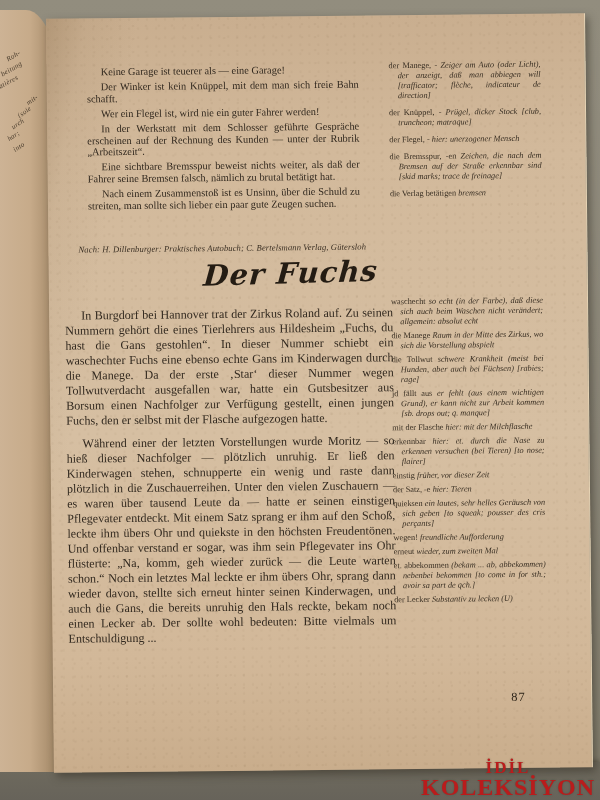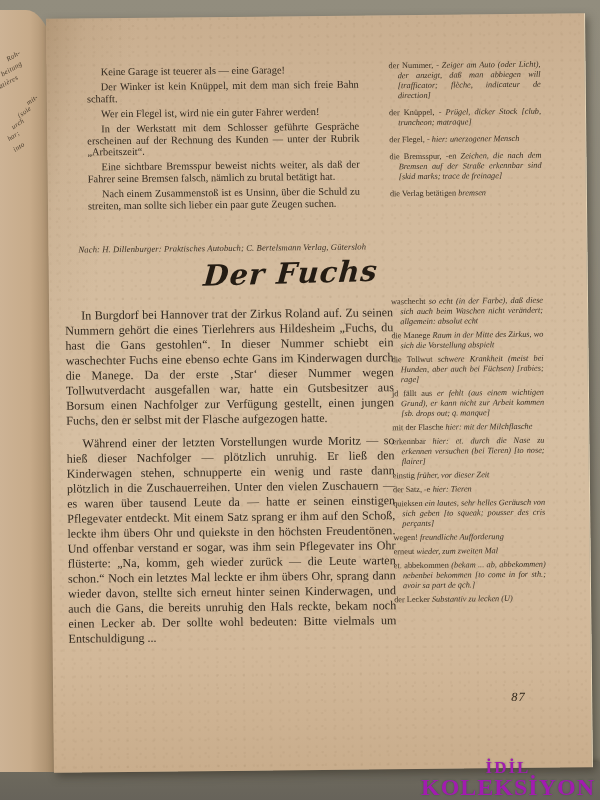--- a/index.html
+++ b/index.html
@@ -68,26 +68,26 @@
     font-size:8.3px;line-height:10px;text-align:justify;
     padding-left:9px;text-indent:-9px;
   }
   .vocab-top .entry{margin-bottom:7px;}
   .vocab-story .entry{margin-bottom:4px;}
   .vocab .term{font-style:normal;}
   .vocab .def{font-style:italic;}
   
   .page-number{
     position:absolute;left:458px;top:676px;font-size:12.5px;
-    letter-spacing:1px;color:#2e2519;font-style:italic;
+    letter-spacing:1px;color:#2e2519;
   }
   
   .watermark{
     position:absolute;right:2px;bottom:2px;width:180px;text-align:center;
-    font-family:"Liberation Serif", serif;font-weight:bold;color:#a21caf;
+    font-family:"Liberation Serif", serif;font-weight:bold;color:#b91c1c;
     text-shadow:0 0 2px rgba(0,70,50,.35);z-index:5;
   }
   .watermark .wm1{font-size:17px;letter-spacing:2px;line-height:18px;}
   .watermark .wm2{font-size:24px;letter-spacing:1px;line-height:21px;}
 </style>
 </head>
 <body>
 
 <div class="table-bottom"></div>
 
@@ -116,21 +116,21 @@
   <div class="attribution">Nach: H. Dillenburger: Praktisches Autobuch; C. Bertelsmann Verlag, Gütersloh</div>
 
   <div class="story-title">Der Fuchs</div>
 
   <div class="story">
     <p>In Burgdorf bei Hannover trat der Zirkus Roland auf. Zu seinen Nummern gehört die eines Tierlehrers aus Hildesheim „Fuchs, du hast die Gans gestohlen“. In dieser Nummer schiebt ein waschechter Fuchs eine ebenso echte Gans im Kinderwagen durch die Manege. Da der erste ‚Star‘ dieser Nummer wegen Tollwutverdacht ausgefallen war, hatte ein Gutsbesitzer aus Borsum einen Nachfolger zur Verfügung gestellt, einen jungen Fuchs, den er selbst mit der Flasche aufgezogen hatte.</p>
     <p>Während einer der letzten Vorstellungen wurde Moritz — so hieß dieser Nachfolger — plötzlich unruhig. Er ließ den Kinderwagen stehen, schnupperte ein wenig und raste dann plötzlich in die Zuschauerreihen. Unter den vielen Zuschauern — es waren über tausend Leute da — hatte er seinen einstigen Pflegevater entdeckt. Mit einem Satz sprang er ihm auf den Schoß, leckte ihm übers Ohr und quiekste in den höchsten Freudentönen. Und offenbar verstand er sogar, was ihm sein Pflegevater ins Ohr flüsterte: „Na, komm, geh wieder zurück — die Leute warten schon.“ Noch ein letztes Mal leckte er ihm übers Ohr, sprang dann wieder davon, stellte sich erneut hinter seinen Kinderwagen, und auch die Gans, die bereits unruhig den Hals reckte, bekam noch einen Lecker ab. Der sollte wohl bedeuten: Bitte vielmals um Entschuldigung ...</p>
   </div>
 
   <div class="vocab vocab-top">
-    <div class="entry"><span class="term">der Nummer, -</span> <span class="def">Zeiger am Auto (oder Licht), der anzeigt, daß man abbiegen will [trafficator; flèche, indicateur de direction]</span></div>
+    <div class="entry"><span class="term">der Manege, -</span> <span class="def">Zeiger am Auto (oder Licht), der anzeigt, daß man abbiegen will [trafficator; flèche, indicateur de direction]</span></div>
     <div class="entry"><span class="term">der Knüppel, -</span> <span class="def">Prügel, dicker Stock [club, truncheon; matraque]</span></div>
     <div class="entry"><span class="term">der Flegel, -</span> <span class="def">hier: unerzogener Mensch</span></div>
     <div class="entry"><span class="term">die Bremsspur, -en</span> <span class="def">Zeichen, die nach dem Bremsen auf der Straße erkennbar sind [skid marks; trace de freinage]</span></div>
     <div class="entry"><span class="term">die Verlag betätigen</span> <span class="def">bremsen</span></div>
   </div>
 
   <div class="vocab vocab-story">
     <div class="entry"><span class="term">waschecht</span> <span class="def">so echt (in der Farbe), daß diese sich auch beim Waschen nicht verändert; allgemein: absolut echt</span></div>
     <div class="entry"><span class="term">die Manege</span> <span class="def">Raum in der Mitte des Zirkus, wo sich die Vorstellung abspielt</span></div>
     <div class="entry"><span class="term">die Tollwut</span> <span class="def">schwere Krankheit (meist bei Hunden, aber auch bei Füchsen) [rabies; rage]</span></div>

